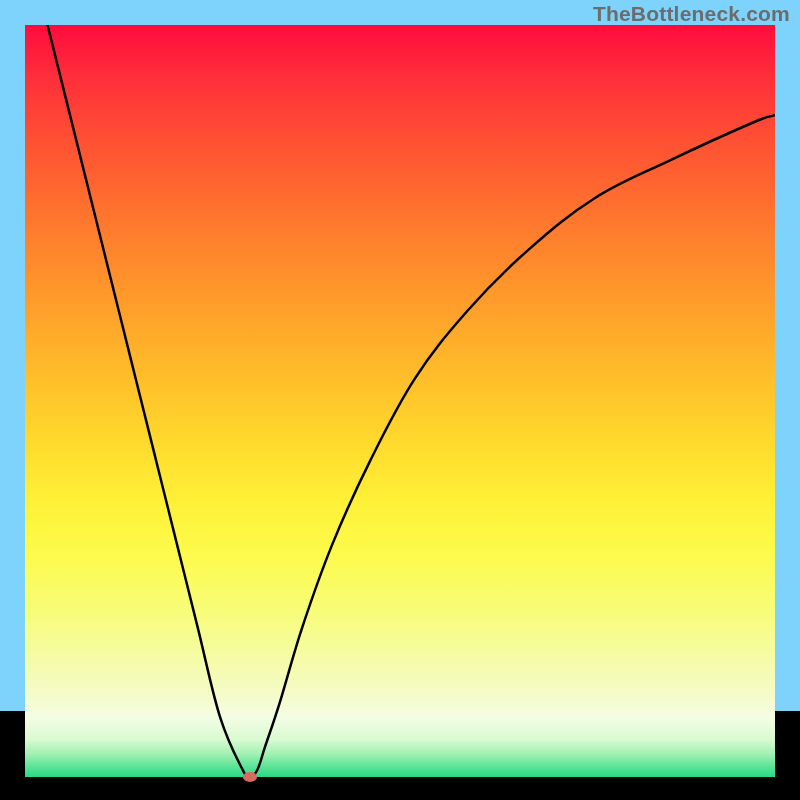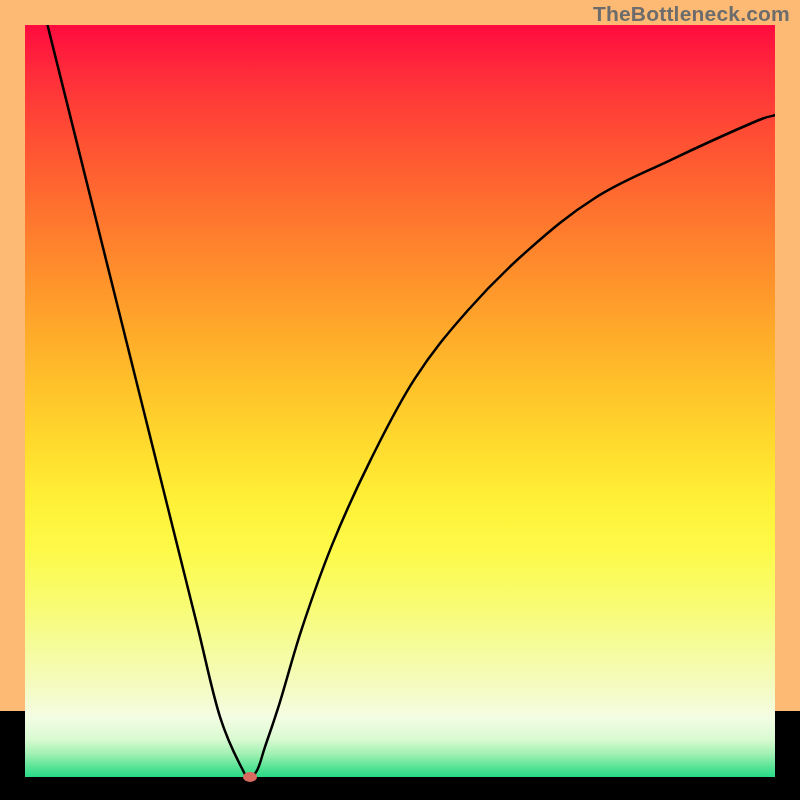--- a/index.html
+++ b/index.html
@@ -1,20 +1,20 @@
 <!DOCTYPE html>
 <html><head>
 <meta charset="utf-8">
 <style>
   * { margin: 0; padding: 0; box-sizing: border-box; }
   html, body { width: 800px; height: 800px; overflow: hidden; background: #000; }
   .frame {
     width: 800px;
     height: 711px;
-    background: #fdba74;
+    background: #7dd3fc;
     position: relative;
   }
   .plot-area {
     position: absolute;
     left: 25px;
     top: 25px;
     width: 750px;
     height: 752px;
     background: linear-gradient(to bottom,
       #ff0b3e 0%,

